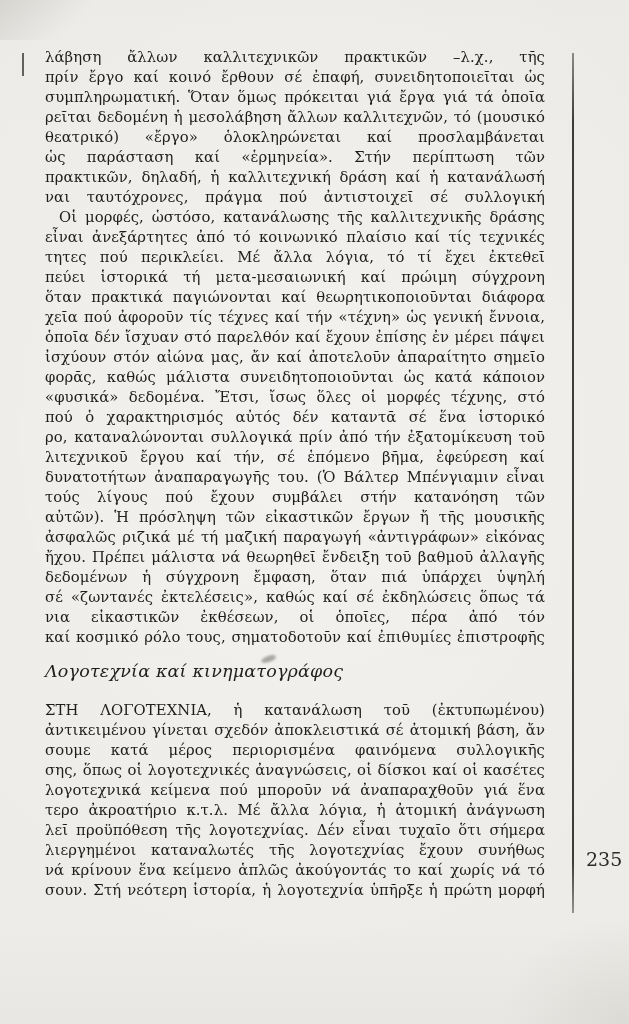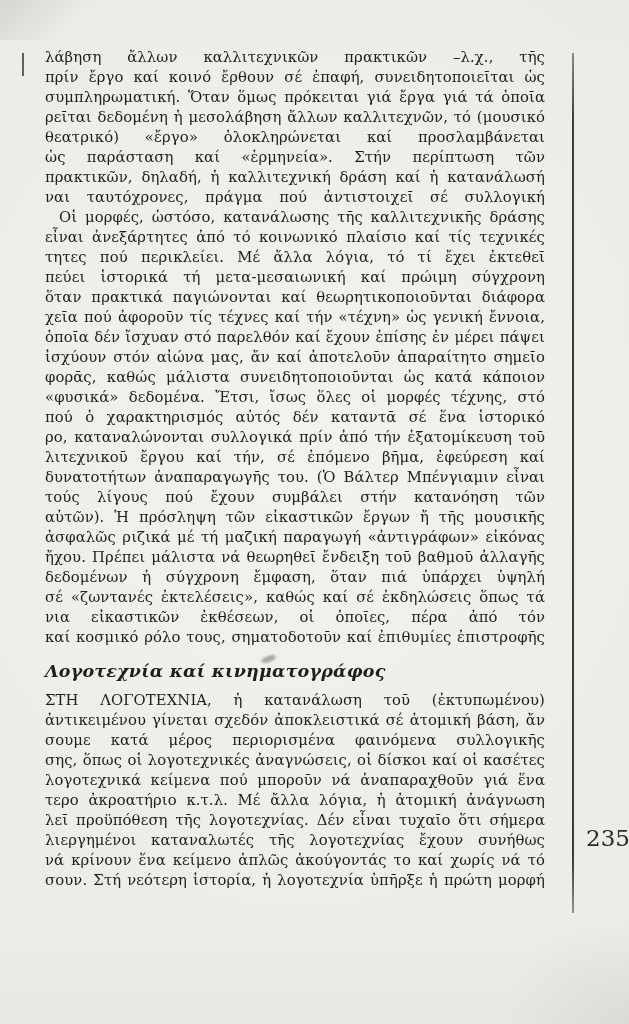--- a/index.html
+++ b/index.html
@@ -48,40 +48,40 @@
   }
   .line.last {
     text-align-last: left;
   }
   .para.indent .line:first-child {
     text-indent: 14px;
   }
   .heading {
     height: 22px;
     line-height: 22px;
-    margin: 13px 0 8px 0;
+    margin: 13px 0 18px 0;
     font-size: 17.5px;
-    font-weight: bold;
+    font-weight: normal;
     font-style: italic;
     letter-spacing: 0.2px;
   }
   .margin-rule {
     position: absolute;
     left: 572px;
     top: 53px;
     width: 2px;
     height: 860px;
     background: linear-gradient(180deg, rgba(60,58,55,0.55) 0%, #3e3c39 8%, #3e3c39 94%, rgba(60,58,55,0.5) 100%);
   }
   .page-number {
     position: absolute;
     left: 586px;
-    top: 826px;
+    top: 847px;
     width: 40px;
-    font-size: 23px;
+    font-size: 19px;
     line-height: 24px;
     color: #2b2a28;
   }
   .margin-tick {
     position: absolute;
     left: 22px;
     top: 53px;
     width: 2px;
     height: 23px;
     background: #63615d;

